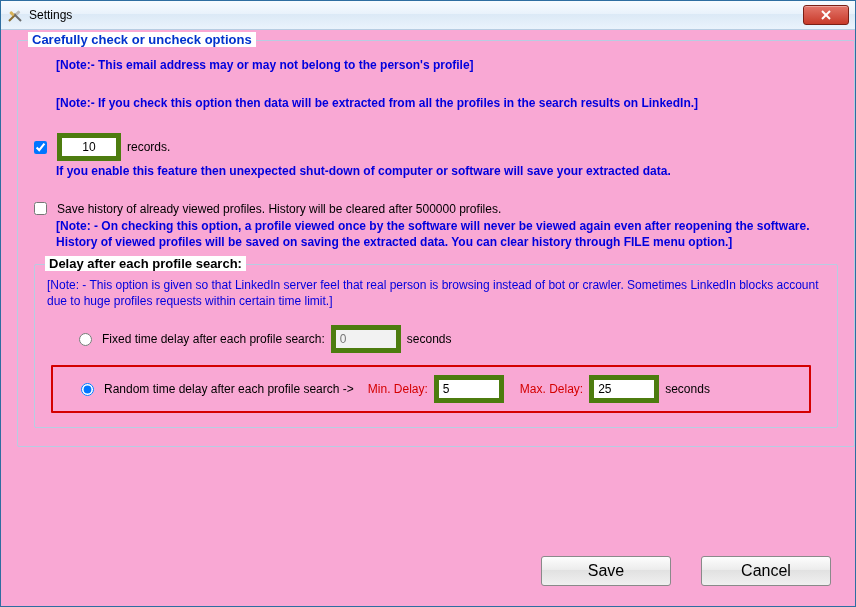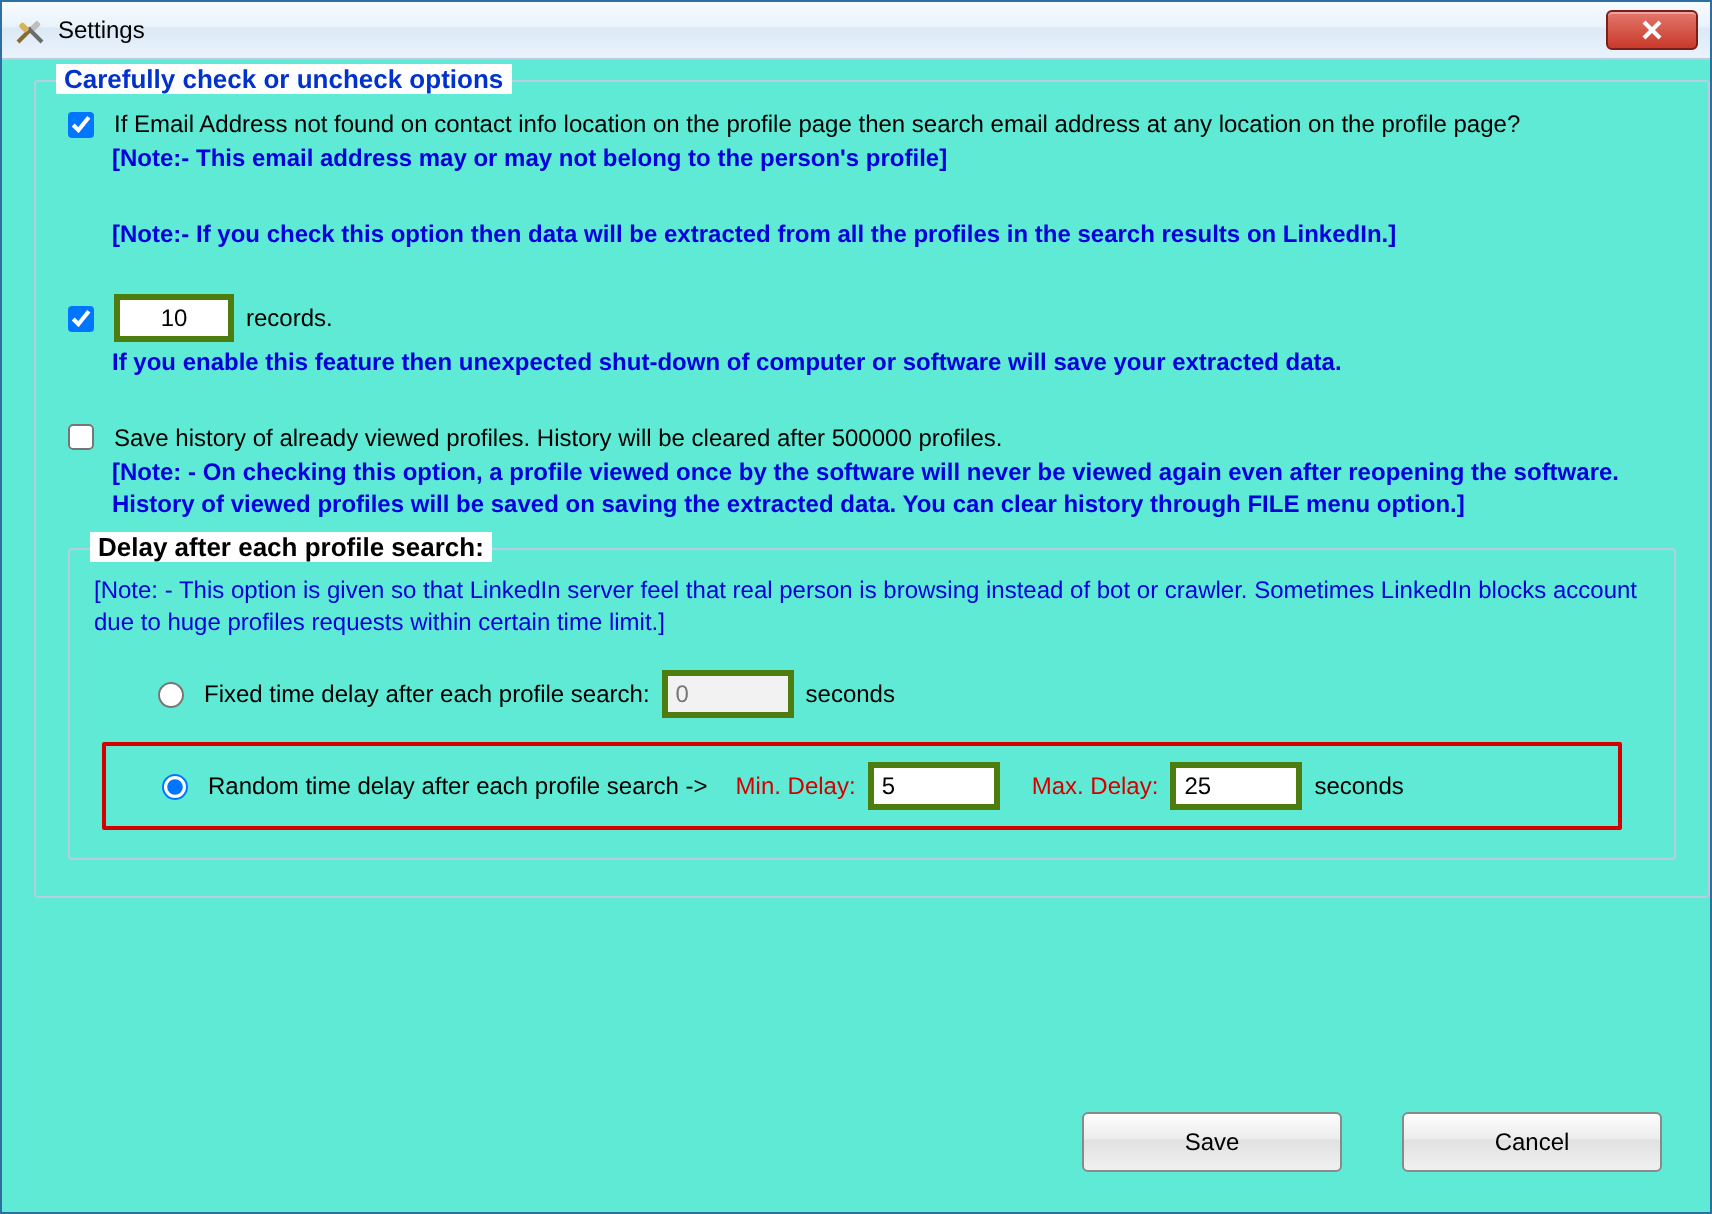--- a/index.html
+++ b/index.html
@@ -9,21 +9,21 @@
     font-size: 12px;
     background: #fff;
     color: #000;
   }
   .window {
     position: relative;
     width: 856px;
     height: 607px;
     box-sizing: border-box;
     border: 1px solid #2e6ea1;
-    background: #5eead4;
+    background: #f9a8d4;
   }
   .titlebar {
     height: 28px;
     background: linear-gradient(#f7fbff, #e9f2fb 45%, #dbe9f6 46%, #eaf3fc);
     border-bottom: 1px solid #b7cde2;
     display: flex;
     align-items: center;
     padding: 0 6px;
   }
   .titlebar .icon {
@@ -85,21 +85,21 @@
   .note {
     color: #0000dd;
     margin-left: 22px;
     margin-top: 2px;
     line-height: 1.35;
     font-weight: bold;
   }
   .num-input {
     width: 54px;
     height: 18px;
-    border: 3px solid #4d7c0f;
+    border: 5px solid #4d7c0f;
     background: #fff;
     text-align: center;
     font-family: inherit;
     font-size: 12px;
     padding: 0;
     box-sizing: content-box;
   }
   .num-small { width: 52px; text-align: left; padding: 0 4px; }
   .delay-group {
     border: 1px solid #b7cde2;
@@ -146,21 +146,21 @@
     display: flex;
     gap: 30px;
   }
   .btn {
     width: 130px;
     height: 30px;
     border: 1px solid #8a8a8a;
     border-radius: 3px;
     background: linear-gradient(#fdfdfd, #ececec 45%, #e1e1e1 46%, #f0f0f0);
     font-family: inherit;
-    font-size: 12px;
+    font-size: 16px;
     cursor: pointer;
   }
 </style>
 </head>
 <body>
 
 <div class="window">
 
   <div class="titlebar">
     <span class="icon">
@@ -178,24 +178,20 @@
         <line x1="9" y1="1" x2="1" y2="9" stroke="#fff" stroke-width="2"></line>
       </svg>
     </div>
   </div>
 
   <div class="body">
     <div class="group">
       <div class="group-title">Carefully check or uncheck options</div>
 
       <div class="opt">
-        <div class="opt-row">
-          <input type="checkbox" checked="" style="">
-          <span>If Email Address not found on contact info location on the profile page then search email address at any location on the profile page?</span>
-        </div>
         <div class="note">[Note:- This email address may or may not belong to the person's profile]</div>
       </div>
 
       <div class="opt">
         <div class="note">[Note:- If you check this option then data will be extracted from all the profiles in the search results on LinkedIn.]</div>
       </div>
 
       <div class="opt">
         <div class="opt-row">
           <input type="checkbox" checked="" style="">

